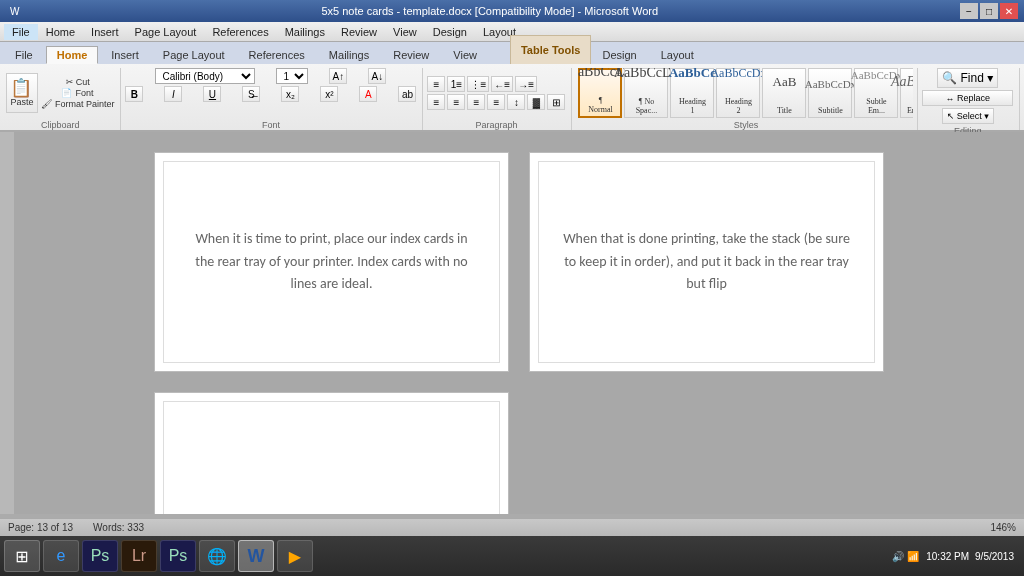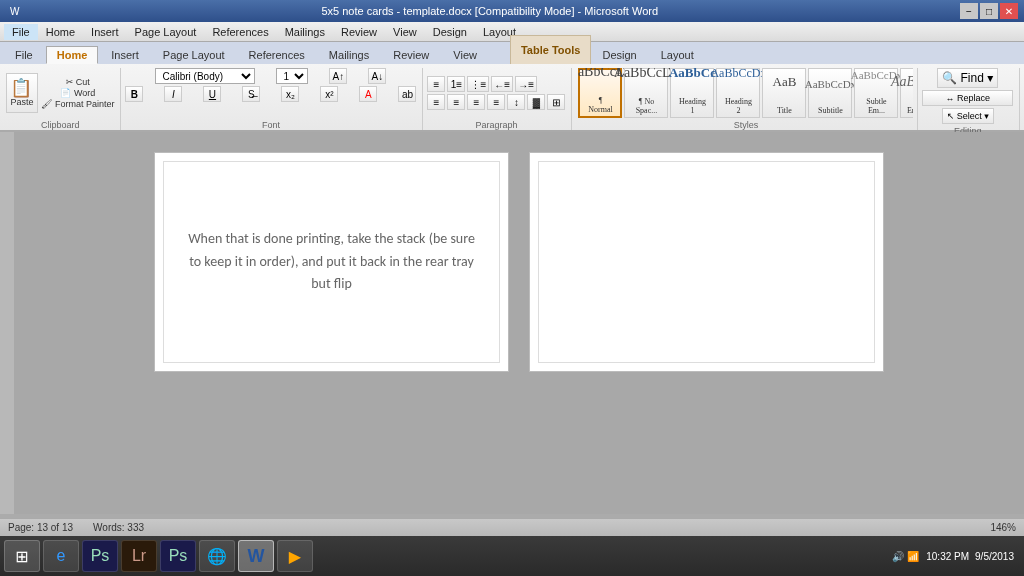--- a/index.html
+++ b/index.html
@@ -425,21 +425,21 @@
 
     <div class="ribbon-group clipboard-group">
       <div class="ribbon-group-content">
         <div style="display:flex; align-items:center; gap:3px;">
           <button class="paste-btn">
             <span class="paste-icon">📋</span>
             <span style="font-size:9px;">Paste</span>
           </button>
           <div class="small-btns">
             <button class="small-btn">✂ Cut</button>
-            <button class="small-btn">📄 Word</button>
+            <button class="small-btn">📄 Font</button>
             <button class="small-btn">🖌 Format Painter</button>
           </div>
         </div>
       </div>
       <div class="ribbon-group-label">Clipboard</div>
     </div>
 
     <div class="ribbon-group font-group">
       <div class="ribbon-group-content">
         <div class="font-row">
@@ -565,20 +565,23 @@
     <span style="position:absolute; left:280px;">7</span>
     <span style="position:absolute; left:320px;">8</span>
     <span style="position:absolute; left:360px;">9</span>
   </div>
 </div>
 
 <div class="doc-area">
   <div class="doc-sidebar"></div>
   <div class="cards-container">
 
+    <div class="index-card">
+      <p class="card-text">When it is time to print, place our index cards in the rear tray of your printer.  Index cards with no lines are ideal.</p>
+    </div>
 
 
     <div class="index-card">
       <p class="card-text">When that is done printing, take the stack (be sure to keep it in order), and put it back in the rear tray but flip</p>
     </div>
 
     <div class="index-card card-empty"></div>
   </div>
 </div>
 

